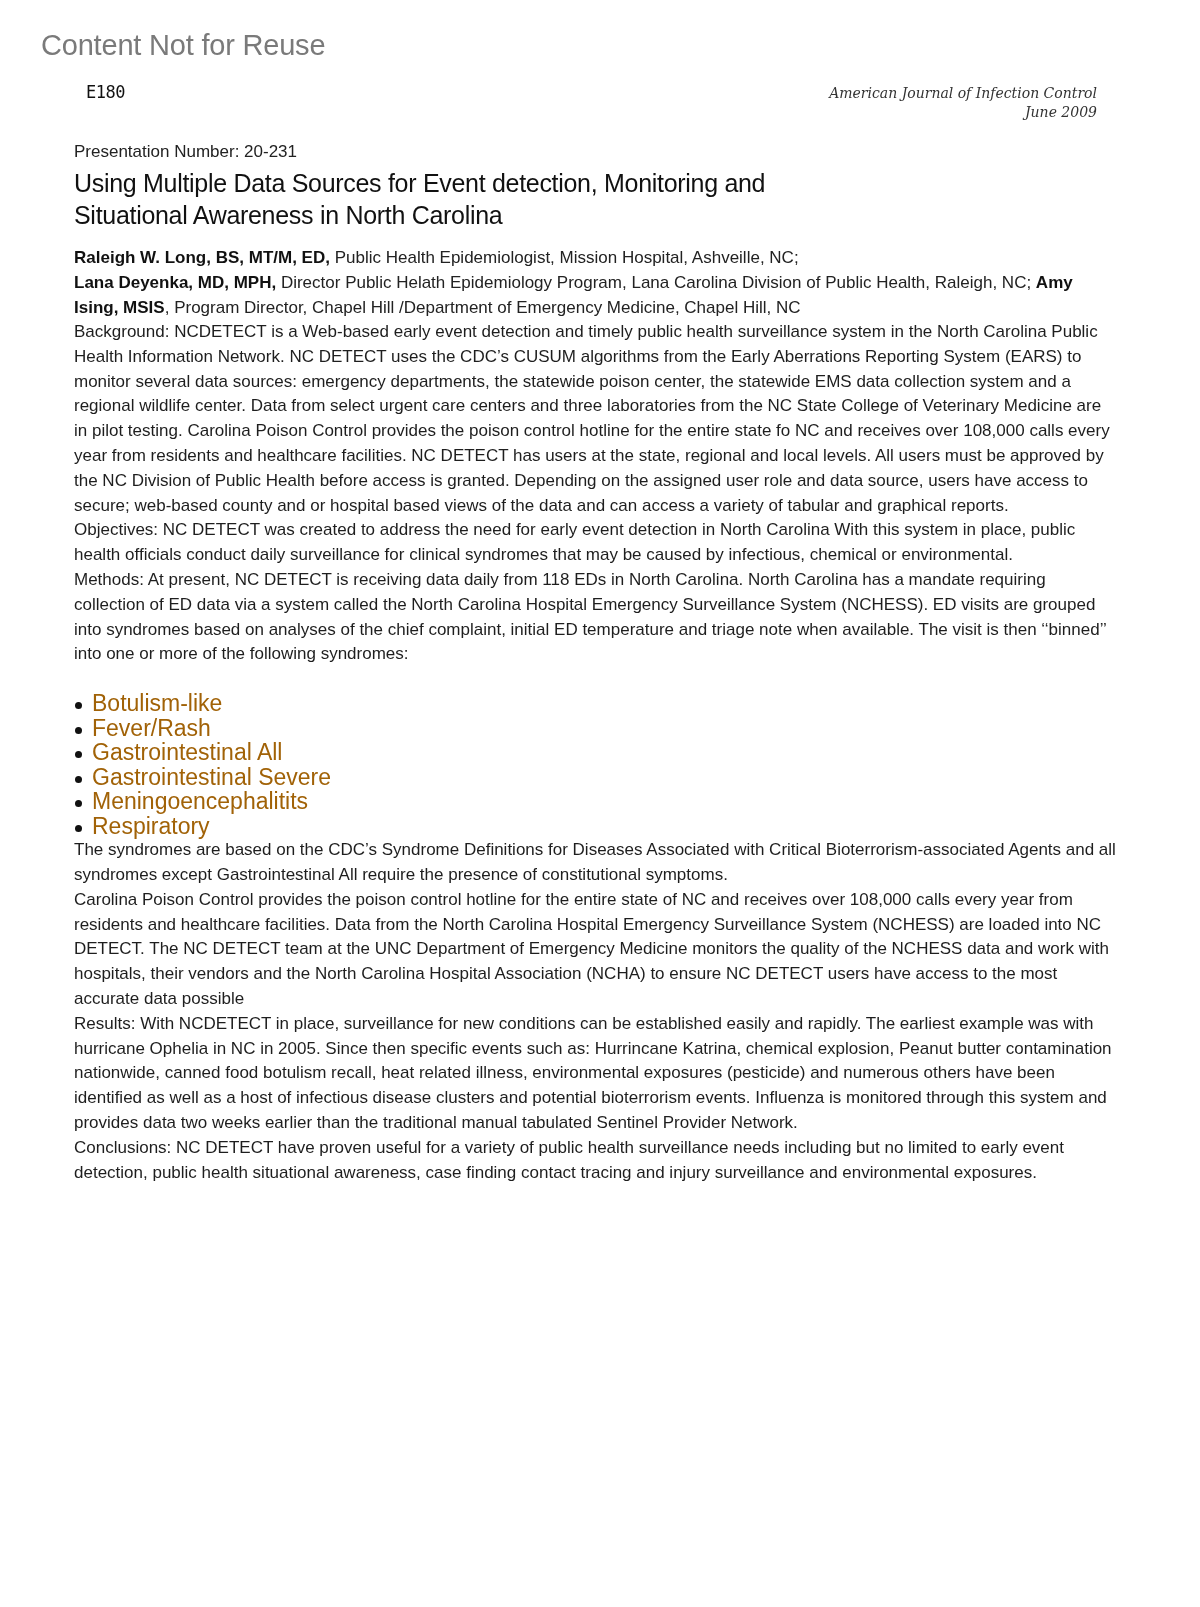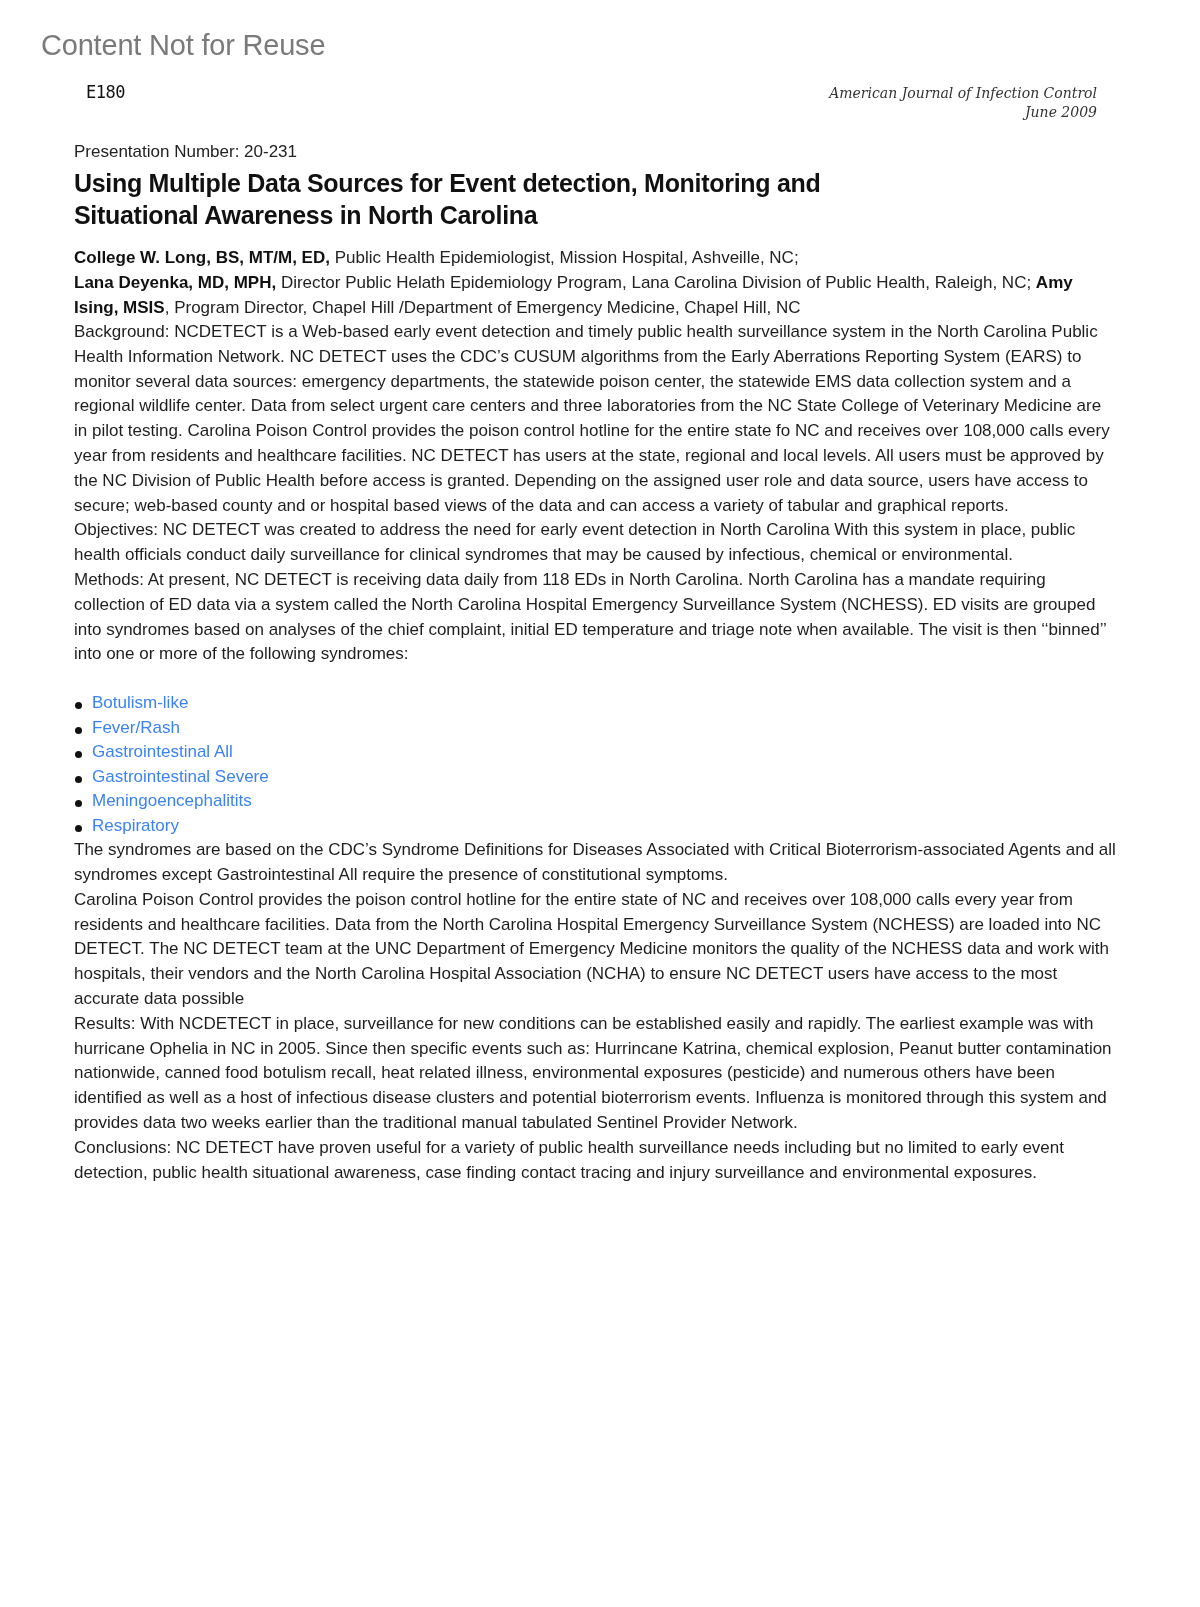--- a/index.html
+++ b/index.html
@@ -7,29 +7,29 @@
          font-family: "Liberation Sans", sans-serif; color: #1a1a1a; }
   .watermark { position: absolute; left: 41px; top: 29px; font-size: 29px; color: #7a7a7a;
                font-family: "Liberation Sans", sans-serif; letter-spacing: -0.2px; }
   .page-num { position: absolute; left: 86px; top: 82px; font-size: 17px; color: #111;
               font-family: "DejaVu Sans Mono", monospace; letter-spacing: -0.5px; }
   .journal { position: absolute; right: 103px; top: 84px; text-align: right;
              font-family: "DejaVu Serif", serif; font-style: italic; font-size: 14px;
              color: #333; line-height: 19px; }
   .content { position: absolute; left: 74px; top: 141px; width: 1043px; }
   .pres-num { font-size: 17px; color: #222; line-height: 22px; margin: 0 0 4px 0; }
-  .title { font-size: 25px; font-weight: bold; line-height: 32px; margin: 0; color: #111;
+  .title { font-size: 25px; font-weight: normal; line-height: 32px; margin: 0; color: #111;
            letter-spacing: -0.3px; }
   .authors { margin-top: 14px; font-size: 17px; line-height: 25px; color: #222; }
   .authors b { color: #111; }
   p.para { font-size: 17px; line-height: 24.8px; margin: 0; color: #1e1e1e; }
   .gap-bg { margin-top: 22px; }
   .gap { margin-top: 20px; }
   ul.syndromes { list-style: none; margin: 24px 0 0 0; padding: 0; }
-  ul.syndromes li { font-size: 17px; line-height: 24.5px; color: #3b82f6; position: relative;
+  ul.syndromes li { font-size: 23px; line-height: 24.5px; color: #a16207; position: relative;
                     padding-left: 18px; }
   ul.syndromes li .bullet { position: absolute; left: 1px; top: 11px; width: 7px; height: 7px;
                             border-radius: 50%; background: #111; }
   .after-list { margin-top: 28px; }
 </style>
 </head>
 <body>
 
 <div class="watermark">Content Not for Reuse</div>
 <div class="page-num">E180</div>
@@ -39,21 +39,21 @@
 </div>
 
 <div class="content">
   <div class="pres-num">Presentation Number: 20-231</div>
   <h1 class="title">
     <span>Using Multiple Data Sources for Event detection, Monitoring and</span><br>
     <span>Situational Awareness in North Carolina</span>
   </h1>
 
   <div class="authors">
-    <b>College W. Long, BS, MT/M, ED,</b><span> Public Health Epidemiologist, Mission Hospital, Ashveille, NC;</span><br>
+    <b>Raleigh W. Long, BS, MT/M, ED,</b><span> Public Health Epidemiologist, Mission Hospital, Ashveille, NC;</span><br>
     <b>Lana Deyenka, MD, MPH,</b><span> Director Public Helath Epidemiology Program, Lana Carolina Division of Public Health, Raleigh, NC; </span><b>Amy Ising, MSIS</b><span>, Program Director, Chapel Hill /Department of Emergency Medicine, Chapel Hill, NC</span>
   </div>
 
   <p class="para gap-bg">Background: NCDETECT is a Web-based early event detection and timely public health surveillance system in the North Carolina Public Health Information Network. NC DETECT uses the CDC’s CUSUM algorithms from the Early Aberrations Reporting System (EARS) to monitor several data sources: emergency departments, the statewide poison center, the statewide EMS data collection system and a regional wildlife center. Data from select urgent care centers and three laboratories from the NC State College of Veterinary Medicine are in pilot testing. Carolina Poison Control provides the poison control hotline for the entire state fo NC and receives over 108,000 calls every year from residents and healthcare facilities. NC DETECT has users at the state, regional and local levels. All users must be approved by the NC Division of Public Health before access is granted. Depending on the assigned user role and data source, users have access to secure; web-based county and or hospital based views of the data and can access a variety of tabular and graphical reports.</p>
   <p class="para gap">Objectives: NC DETECT was created to address the need for early event detection in North Carolina With this system in place, public health officials conduct daily surveillance for clinical syndromes that may be caused by infectious, chemical or environmental.</p>
   <p class="para gap">Methods: At present, NC DETECT is receiving data daily from 118 EDs in North Carolina. North Carolina has a mandate requiring collection of ED data via a system called the North Carolina Hospital Emergency Surveillance System (NCHESS). ED visits are grouped into syndromes based on analyses of the chief complaint, initial ED temperature and triage note when available. The visit is then ‘‘binned’’ into one or more of the following syndromes:</p>
 
   <ul class="syndromes">
     <li><span class="bullet"></span><span>Botulism-like</span></li>
     <li><span class="bullet"></span><span>Fever/Rash</span></li>

